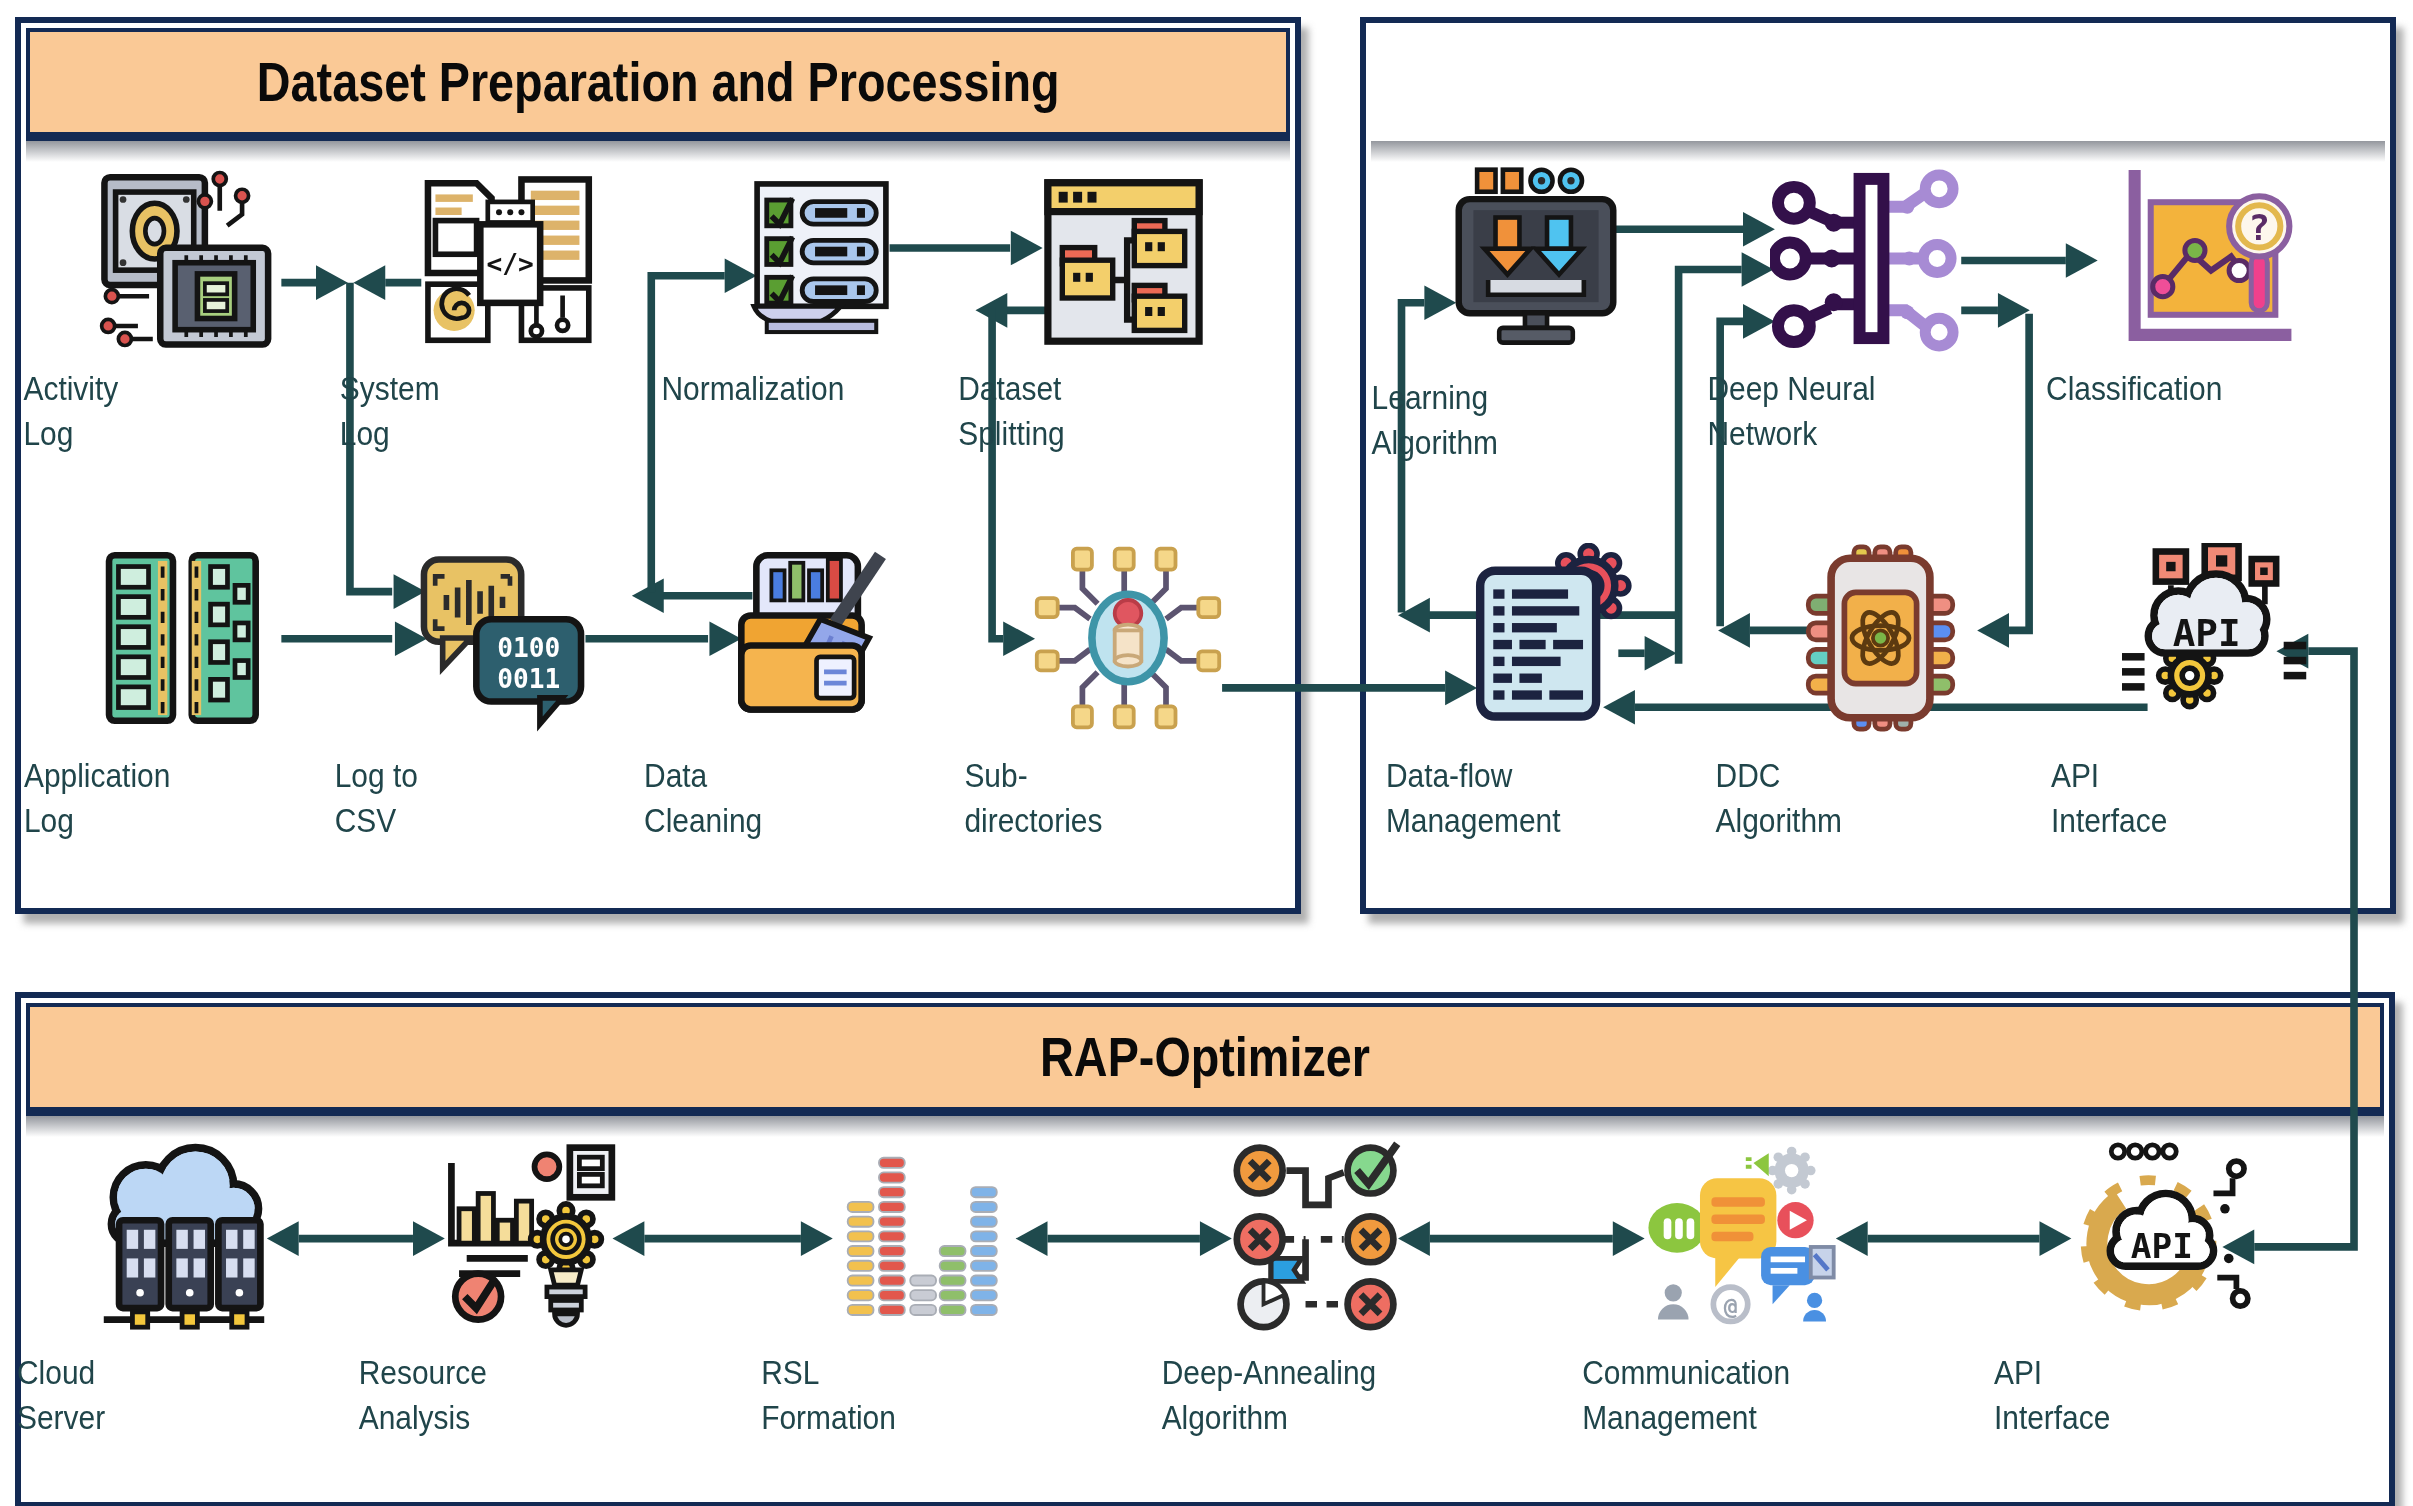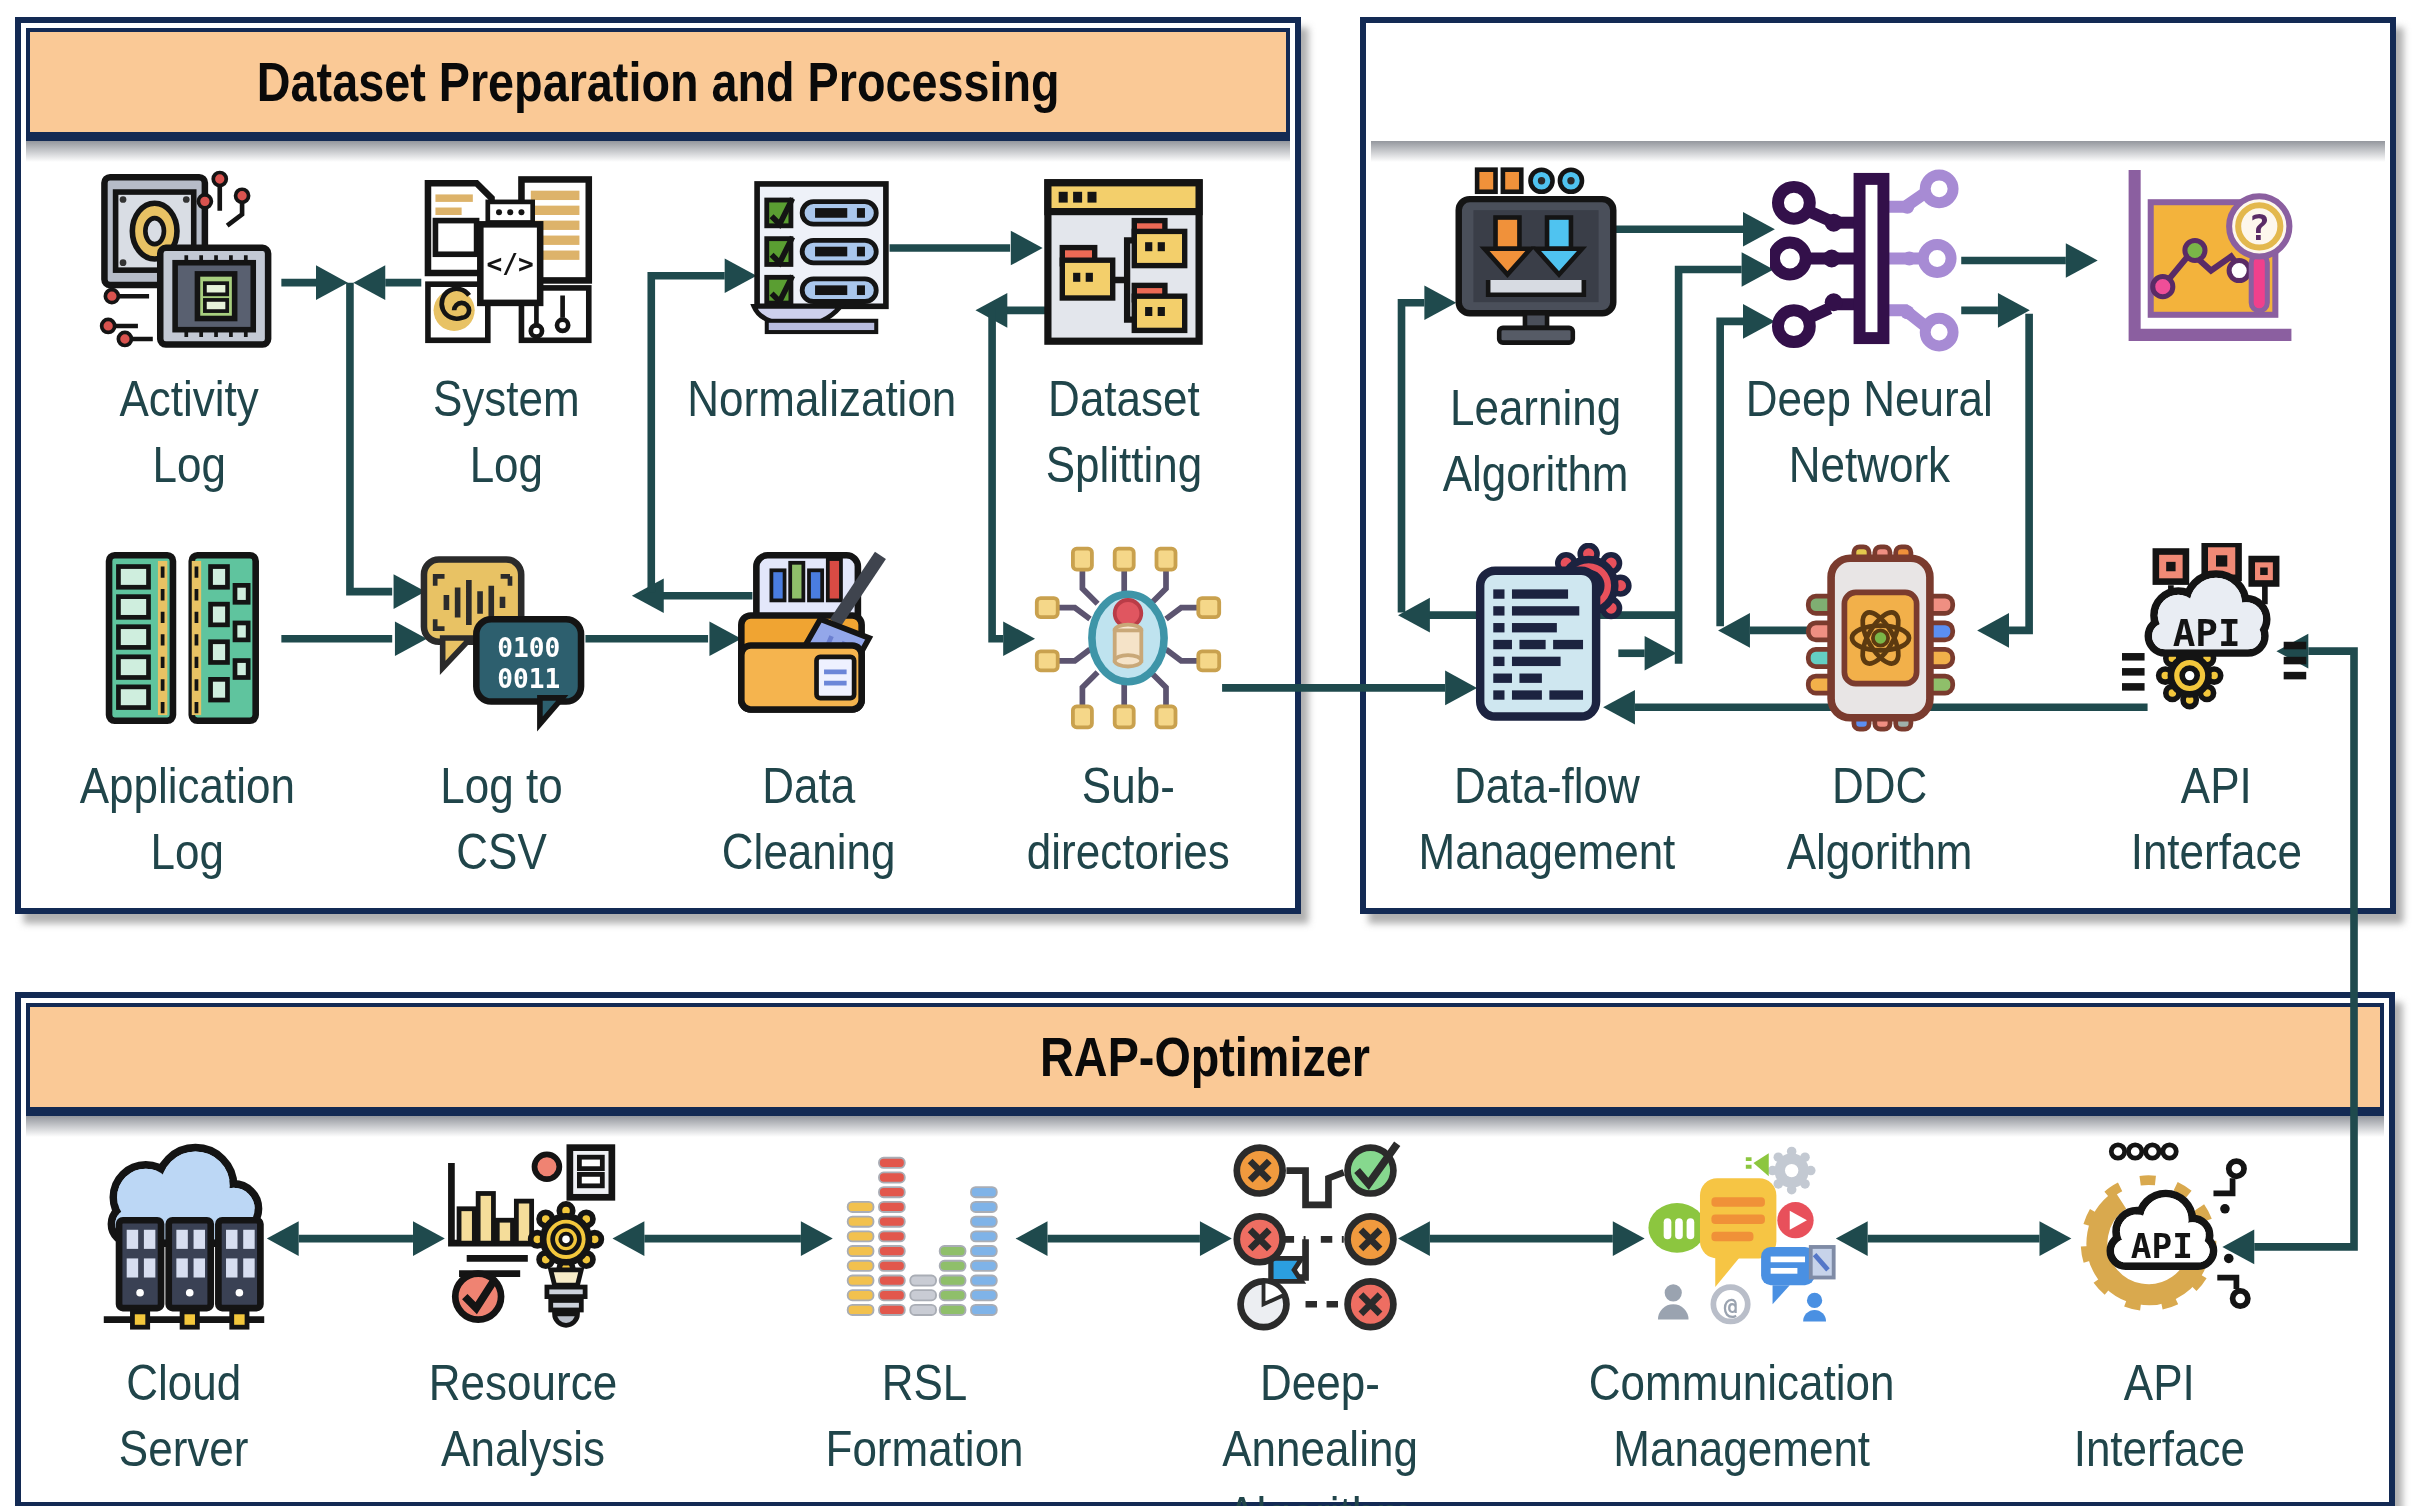--- a/index.html
+++ b/index.html
@@ -7,22 +7,22 @@
           font-family:"Liberation Sans","DejaVu Sans",sans-serif;}
   .panel{position:absolute;background:#ffffff;border:6.2px solid #132a54;
          box-shadow:8.3px 9.7px 7px rgba(110,110,110,.55);}
   .hdr{position:absolute;left:4.9px;right:4.9px;top:4.9px;height:100px;background:#fac996;
        border:4.2px solid #132a54;border-bottom:9.7px solid #132a54;
        display:flex;align-items:center;justify-content:center;}
   .hdr-sh{position:absolute;left:4.9px;right:4.9px;top:118px;height:21px;
           background:linear-gradient(rgba(90,95,105,.65),rgba(255,255,255,0));}
   .title{font-size:55px;font-weight:700;color:#0a0a0a;white-space:nowrap;
          display:inline-block;transform:scaleX(.85);letter-spacing:0px;}
-  .lbl{position:absolute;width:346px;text-align:center;color:#20454a;
-       font-size:50px;line-height:1.32;white-space:pre-line;}
+  .lbl{position:absolute;width:346px;text-align:left;color:#20454a;
+       font-size:34px;line-height:1.32;white-space:pre-line;}
   .cond{display:inline-block;transform:scaleX(.88);transform-origin:center;}
   .node{position:absolute;}
   .node svg{width:100%;height:100%;display:block;}
   #wires{position:absolute;left:0;top:0;z-index:5;}
   .panel{z-index:1;}
   .node,.lbl{z-index:10;}
   .wire{stroke:#1f4a4d;stroke-width:11;fill:none;}
   .whead{fill:#1f4a4d;stroke:none;}
 </style>
 </head>
@@ -820,20 +820,21 @@
 CSV</span></div>
   <div class="lbl" style="left:636px;top:753px;"><span class="cond">Data
 Cleaning</span></div>
   <div class="lbl" style="left:955px;top:753px;"><span class="cond">Sub-
 directories</span></div>
 
   <div class="lbl" style="left:1363px;top:375px;"><span class="cond">Learning
 Algorithm</span></div>
   <div class="lbl" style="left:1696px;top:366px;"><span class="cond">Deep Neural
 Network</span></div>
+  <div class="lbl" style="left:2034px;top:366px;"><span class="cond">Classification</span></div>
   <div class="lbl" style="left:1374px;top:753px;"><span class="cond">Data-flow
 Management</span></div>
   <div class="lbl" style="left:1707px;top:753px;"><span class="cond">DDC
 Algorithm</span></div>
   <div class="lbl" style="left:2043px;top:753px;"><span class="cond">API
 Interface</span></div>
 
   <div class="lbl" style="left:11px;top:1350px;"><span class="cond">Cloud
 Server</span></div>
   <div class="lbl" style="left:350px;top:1350px;"><span class="cond">Resource

